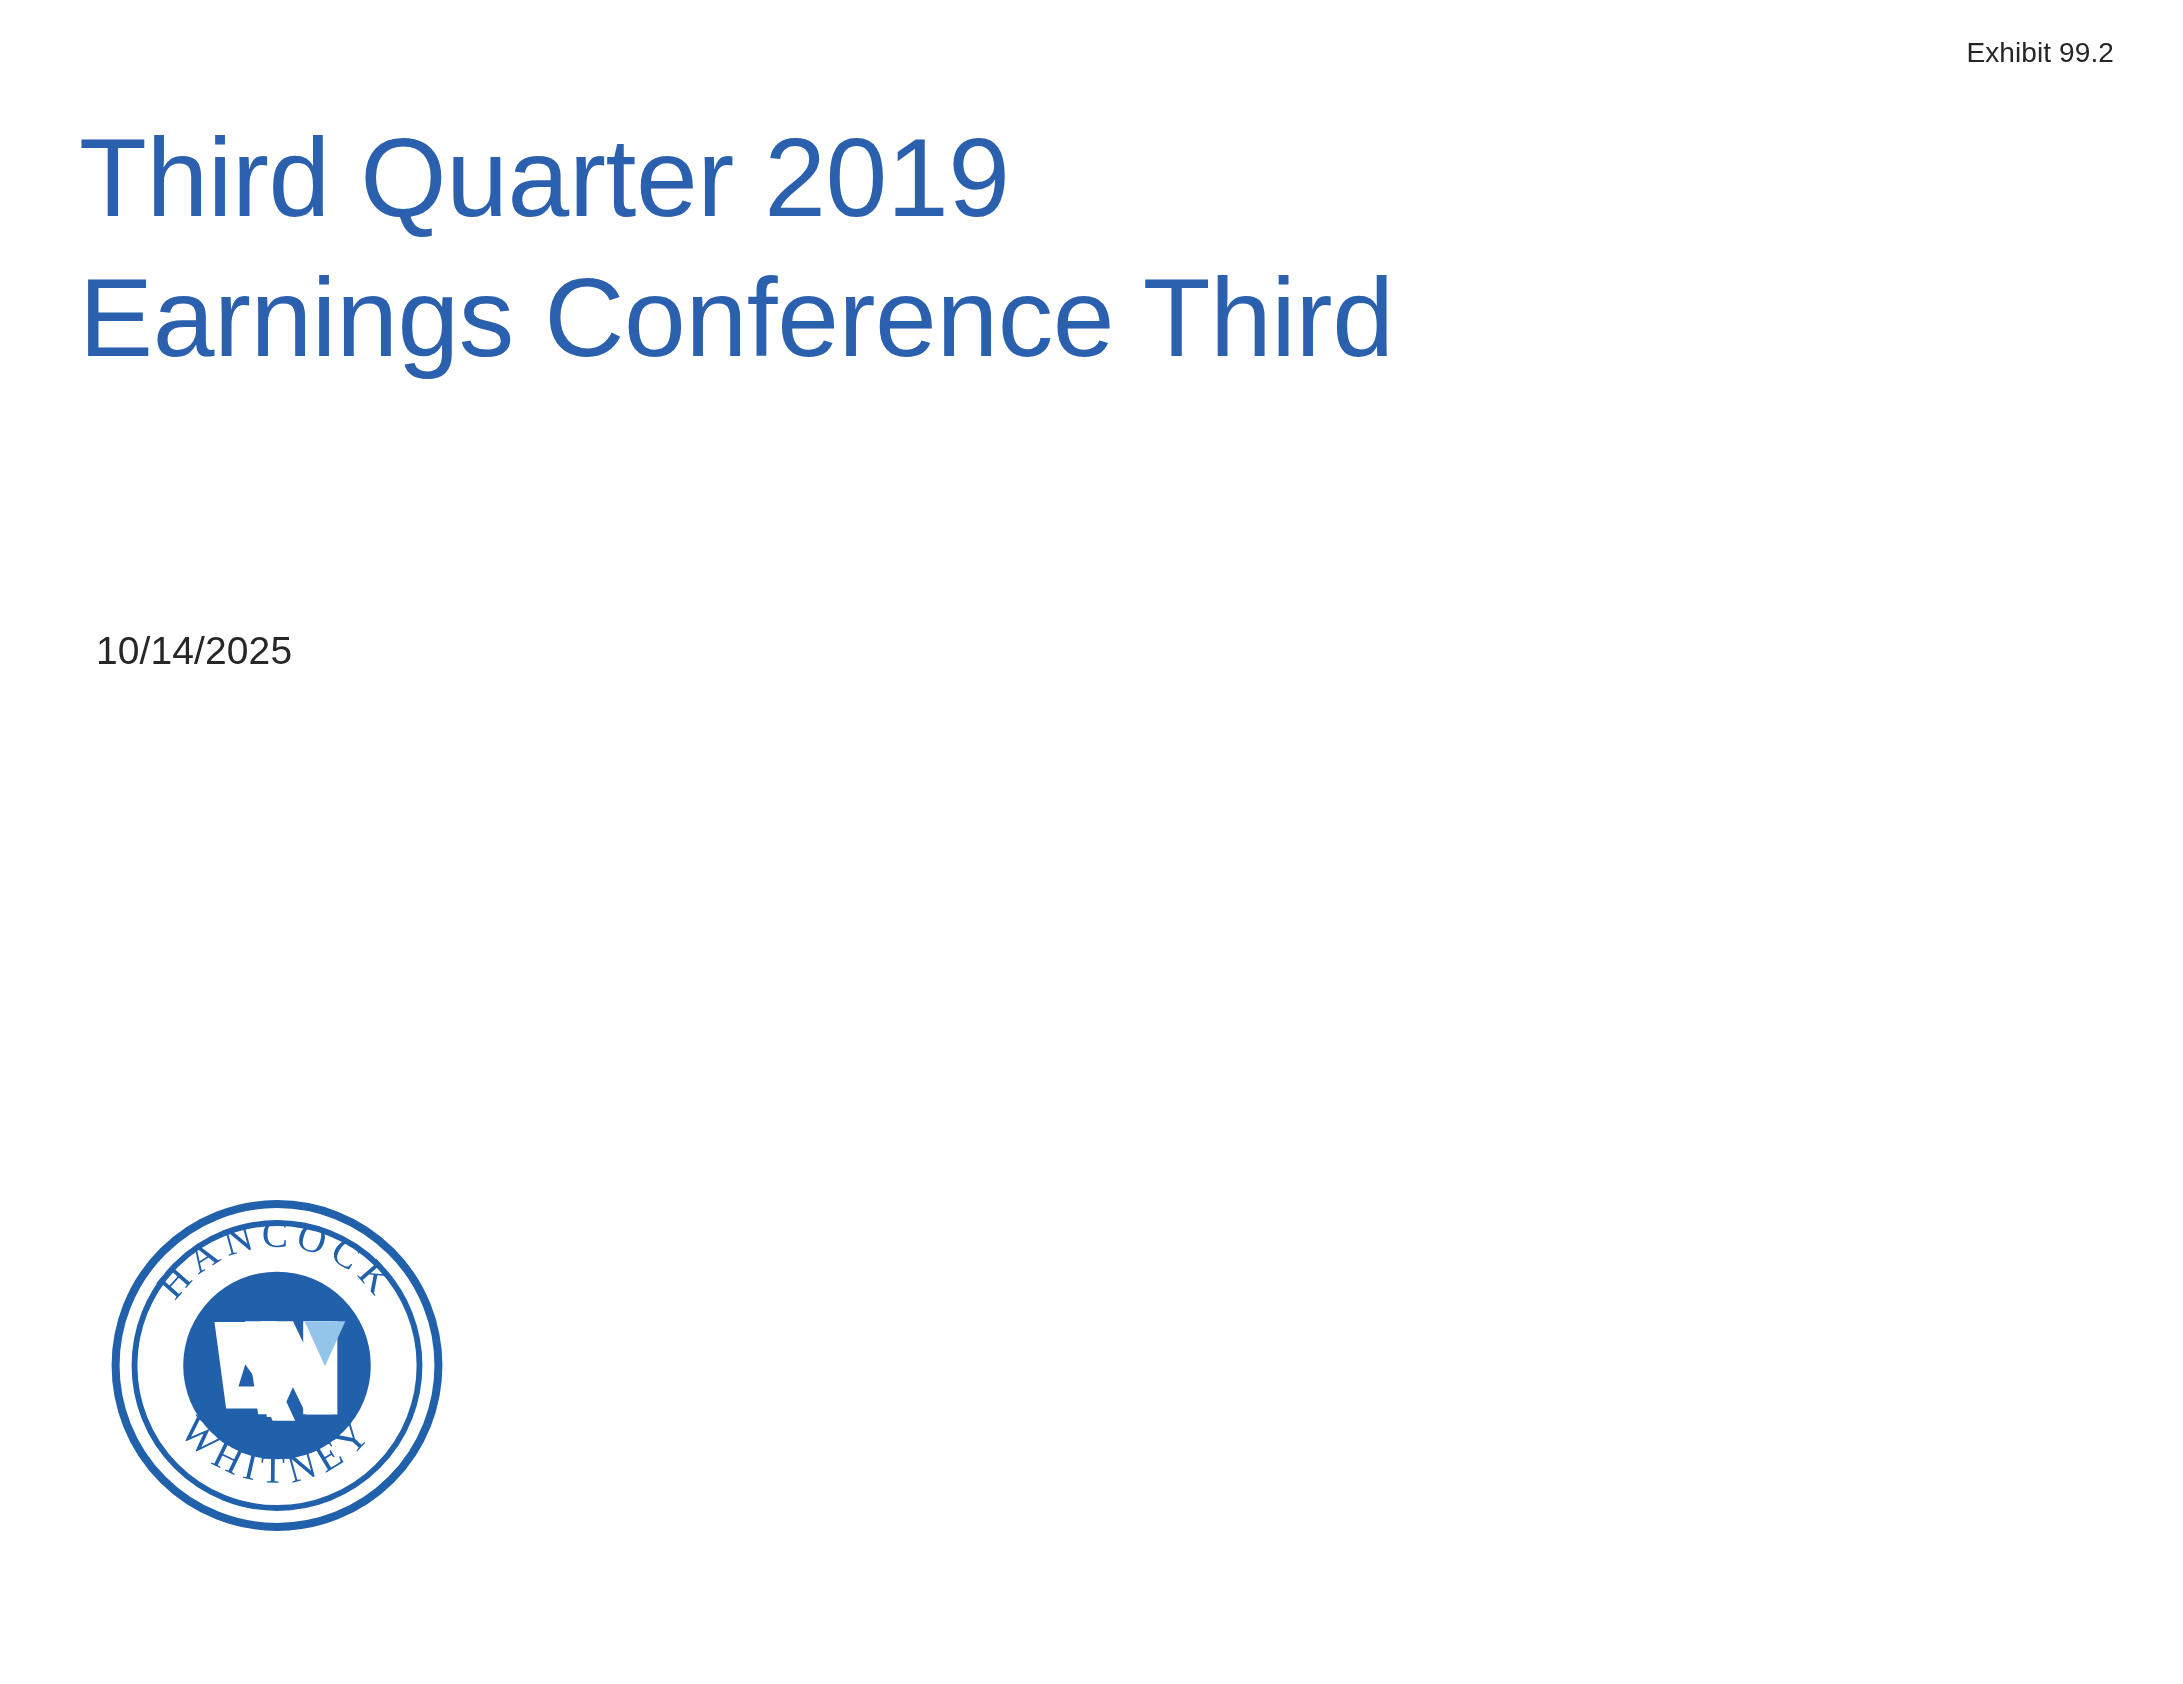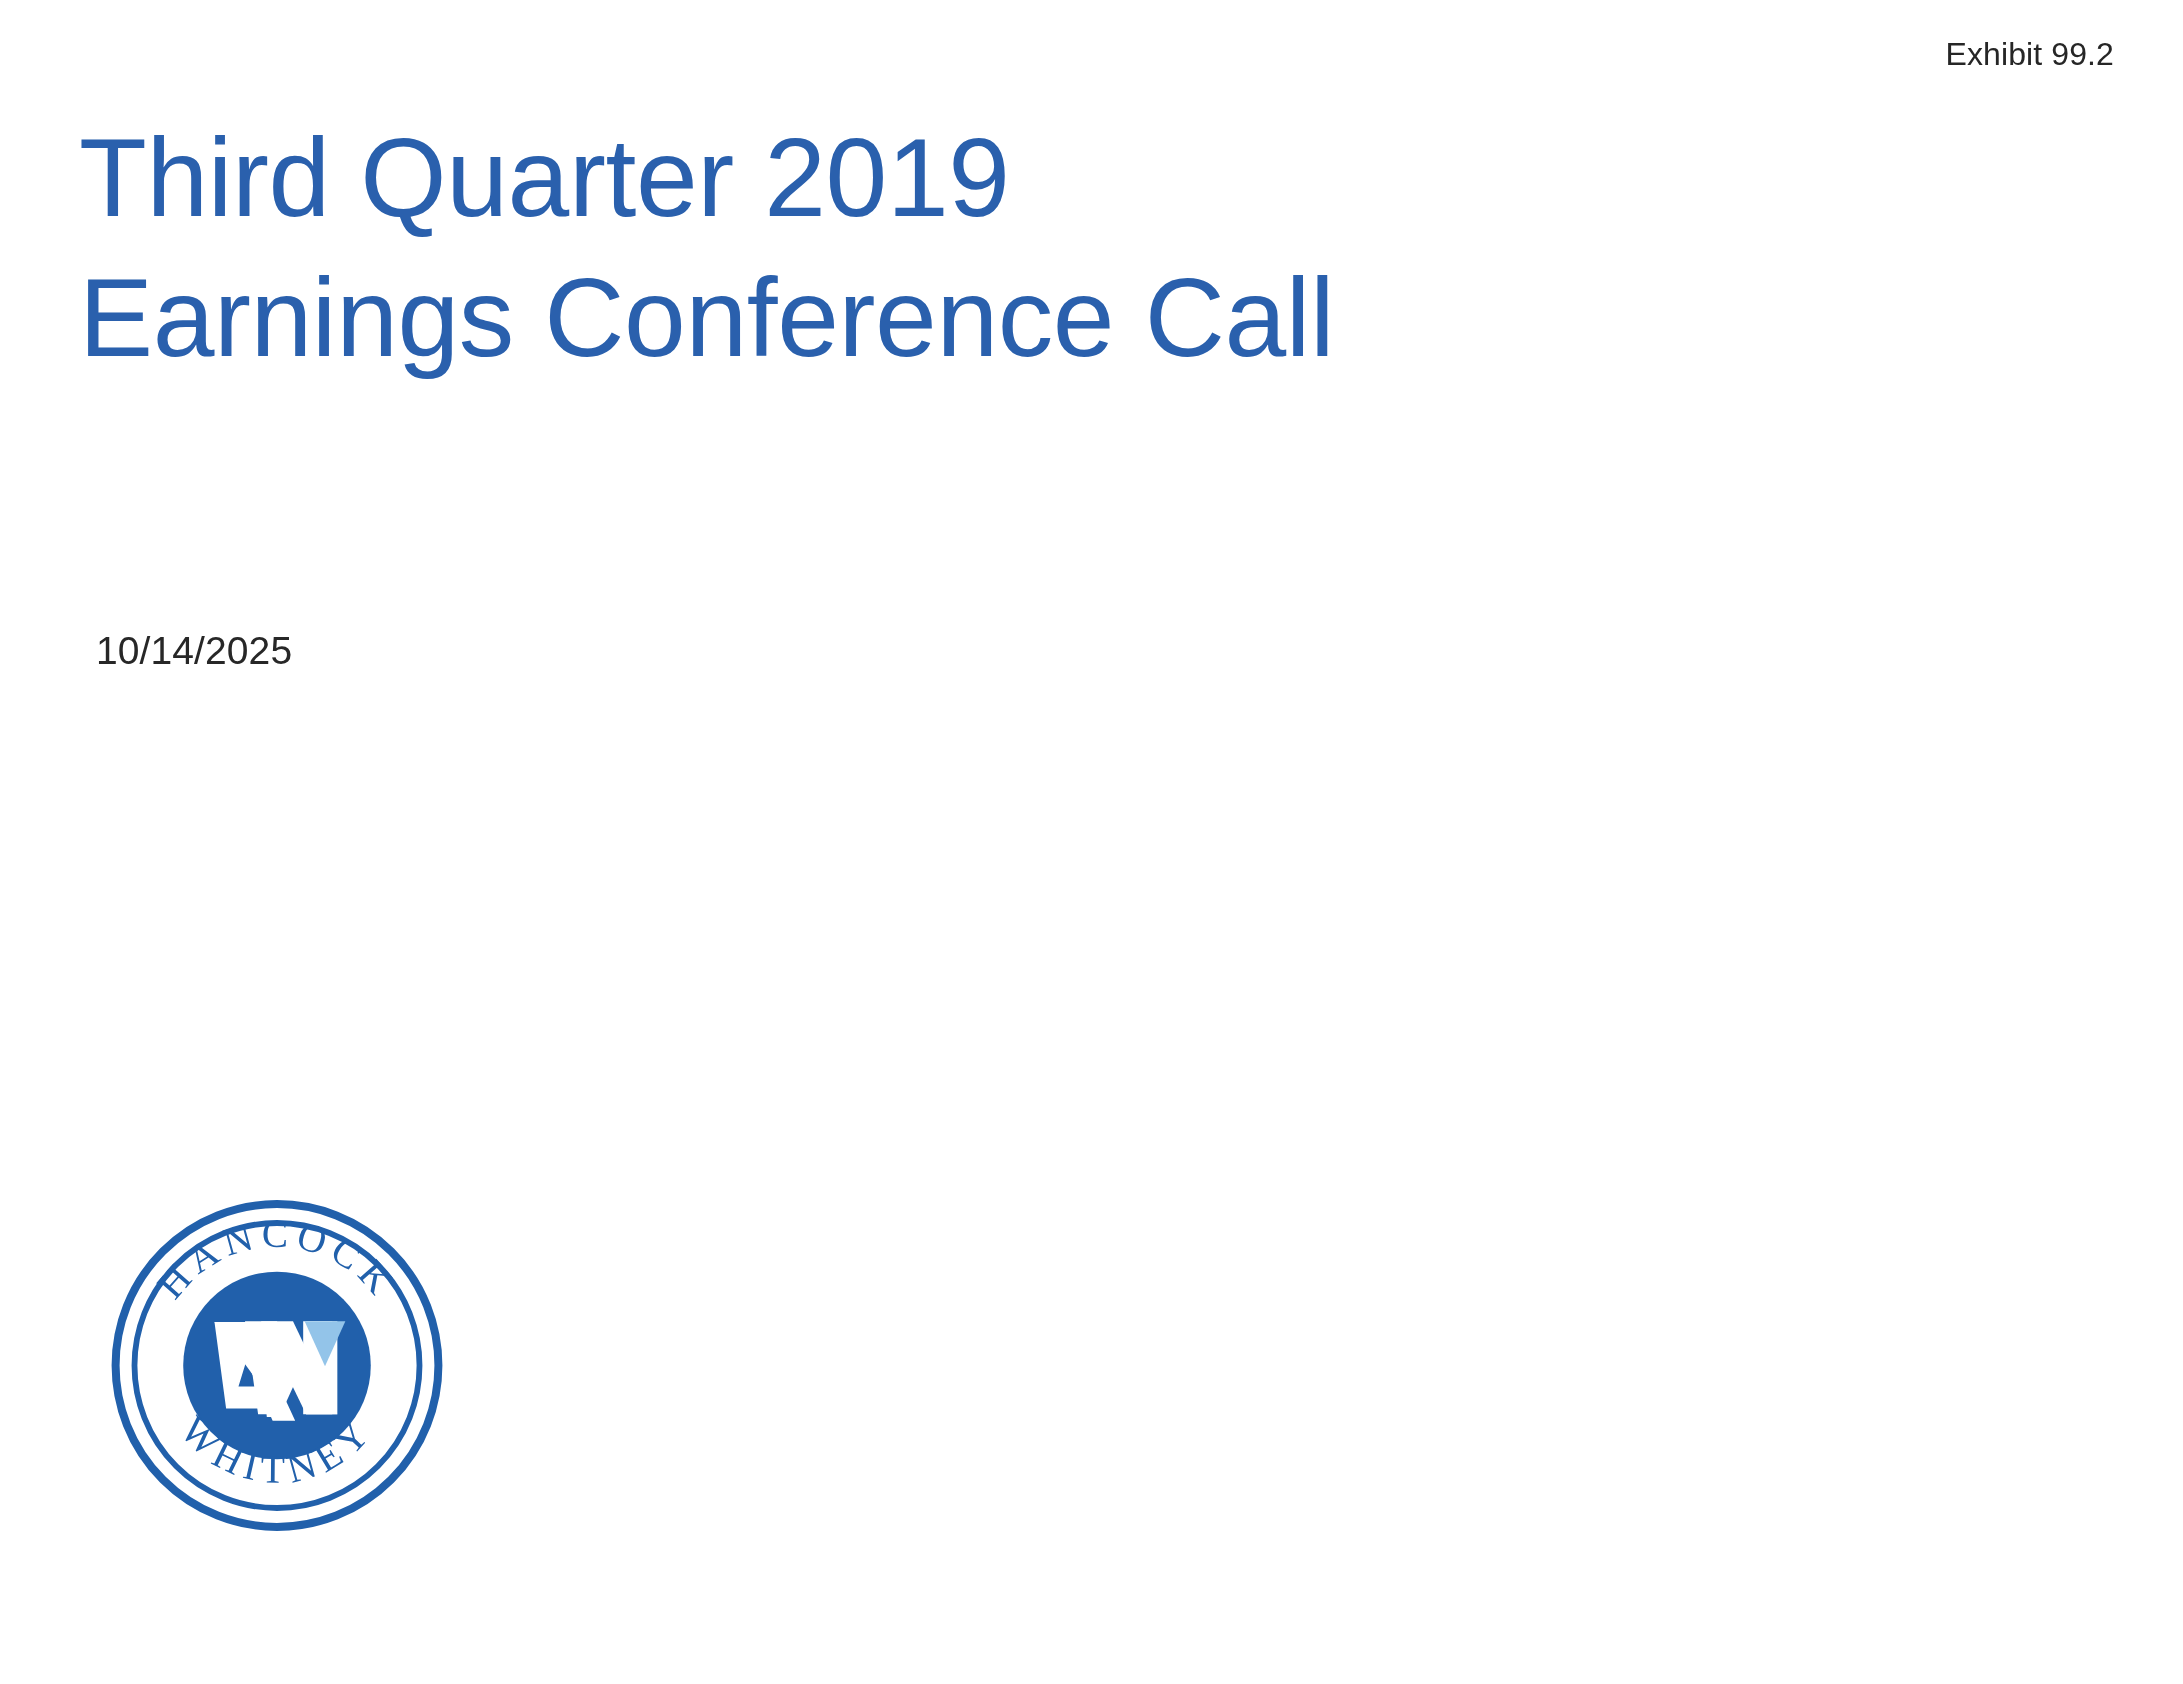--- a/index.html
+++ b/index.html
@@ -20,21 +20,21 @@
     background: #ffffff;
     overflow: hidden;
   }
 
   
   #exhibit-tag {
     position: absolute;
     top: 38px;
     right: 69px;
     font-family: "Liberation Sans", sans-serif;
-    font-size: 32px;
+    font-size: 28px;
     line-height: 1.05;
     color: #262626;
     letter-spacing: 0.1px;
     white-space: nowrap;
   }
 
   
   #title-block {
     position: absolute;
     left: 79px;
@@ -82,21 +82,21 @@
 </style>
 </head>
 <body>
 
 <div id="slide">
 
   <div id="exhibit-tag">Exhibit 99.2</div>
 
   <div id="title-block">
     <div class="title-line">Third Quarter 2019</div>
-    <div class="title-line">Earnings Conference Call</div>
+    <div class="title-line">Earnings Conference Third</div>
   </div>
 
   <div id="date-text">10/14/2025</div>
 
   <div id="logo">
     <svg viewBox="0 0 456 458" xmlns="http://www.w3.org/2000/svg">
       <defs>
         <path id="arcTop" d="M 62 232 A 166 166 0 0 1 394 232" fill="none"></path>
         <path id="arcBot" d="M 66 228 A 162 162 0 0 0 390 228" fill="none"></path>
       </defs>

